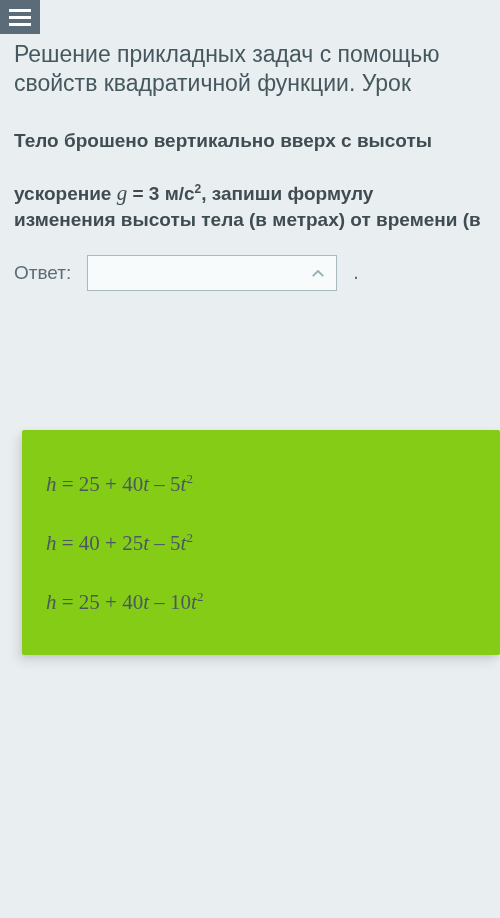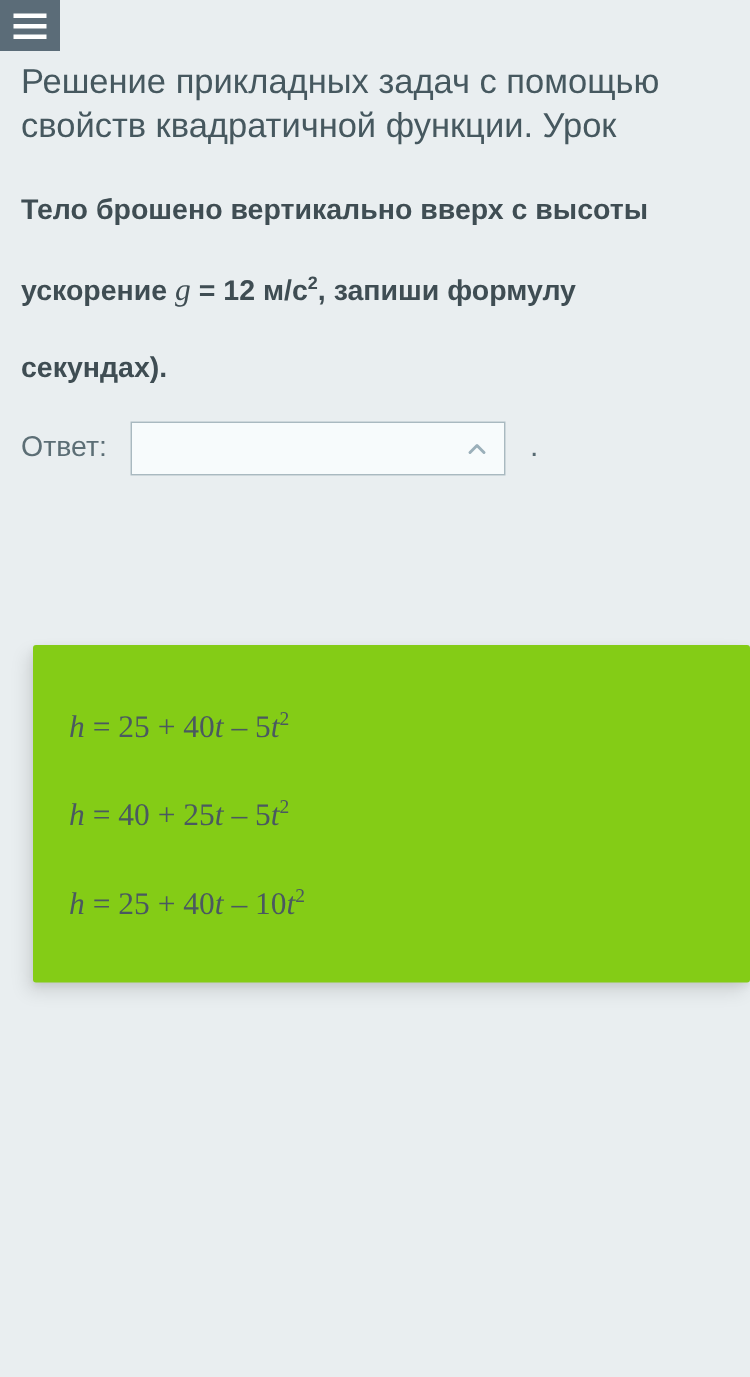--- a/index.html
+++ b/index.html
@@ -57,23 +57,22 @@
       <span></span>
   </div>
 
   <div class="title-block">
     <h1>Решение прикладных задач с помощью свойств квадратичной функции. Урок</h1>
   </div>
 
   <div class="problem">
     <span>Тело брошено вертикально вверх с высоты</span><br>
     <br>
-    <span>ускорение </span><span class="ital">g</span><span> = 12 м/с</span><span class="sup">2</span><span>, запиши формулу</span><br>
-    <br>
-    <span>секундах).</span>
+    <span>ускорение </span><span class="ital">g</span><span> = 3 м/с</span><span class="sup">2</span><span>, запиши формулу</span><br>
+    <span>изменения высоты тела (в метрах) от времени (в</span><br>
   </div>
 
   <div class="answer-row">
     <span class="label">Ответ:</span>
     <div class="dropdown">
       <div class="selected"></div>
       <div class="chev">
         <svg viewBox="0 0 24 24" fill="none" stroke="currentColor" stroke-width="3" stroke-linecap="round" stroke-linejoin="round">
             <polyline points="5 16 12 9 19 16"></polyline>
           </svg>

